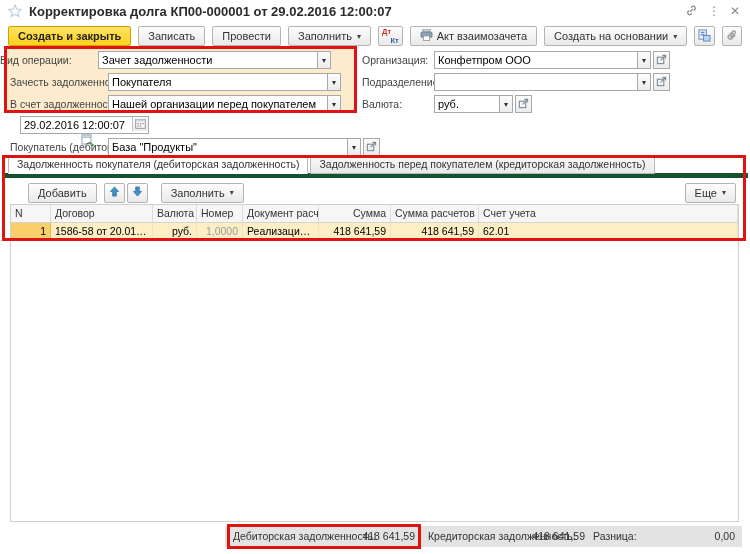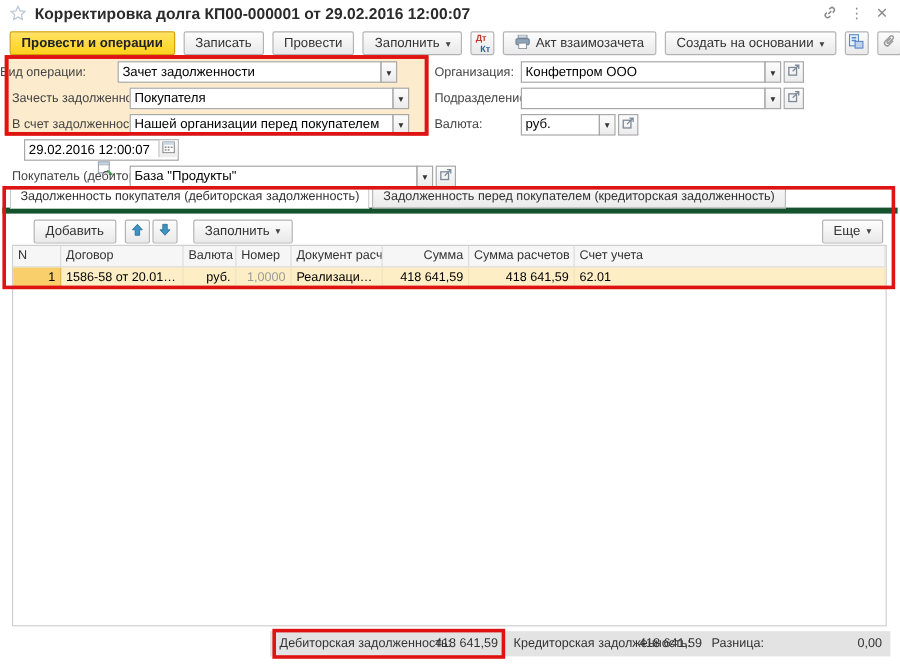--- a/index.html
+++ b/index.html
@@ -87,21 +87,21 @@
           <path d="M7.5 4.5l1.2-1.2a2.5 2.5 0 0 1 3.5 3.5L11 8"></path>
           <path d="M8.5 11.5l-1.2 1.2a2.5 2.5 0 0 1-3.5-3.5L5 8"></path>
         </svg>
     </span>
     <span class="tb-ico">⋮</span>
     <span class="tb-ico">✕</span>
   </span>
 </div>
 
 <div class="toolbar">
-  <button class="btn primary">Провести и операции</button>
+  <button class="btn primary">Создать и закрыть</button>
   <button class="btn">Записать</button>
   <button class="btn">Провести</button>
   <button class="btn">
     <span>Заполнить</span>
     <span class="arr">▾</span>
   </button>
   <button class="btn icon-only">
     <span class="dtkt">
       <i class="dt">Дт</i>
         <i class="kt">Кт</i>

